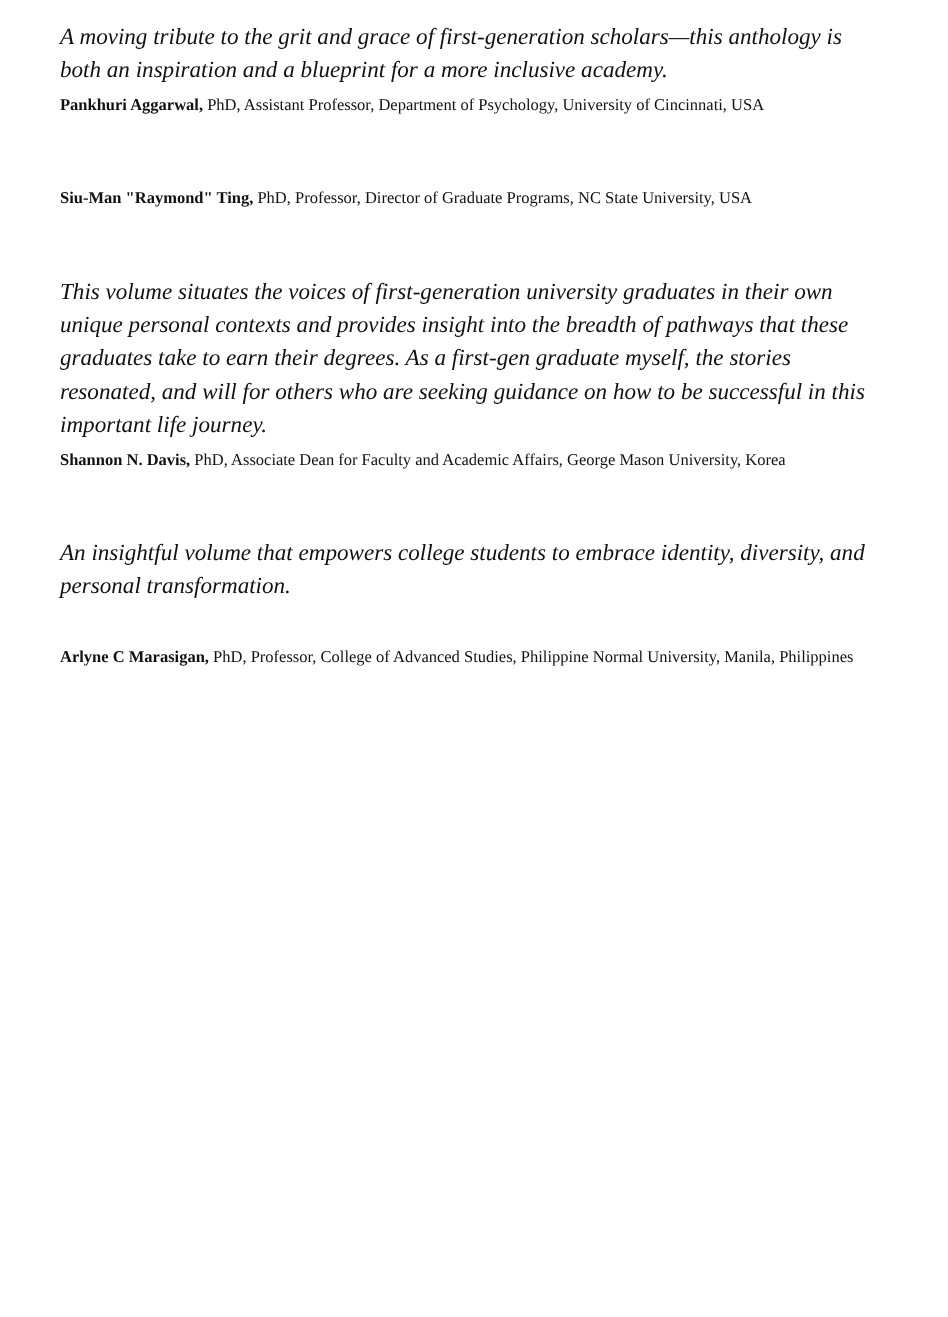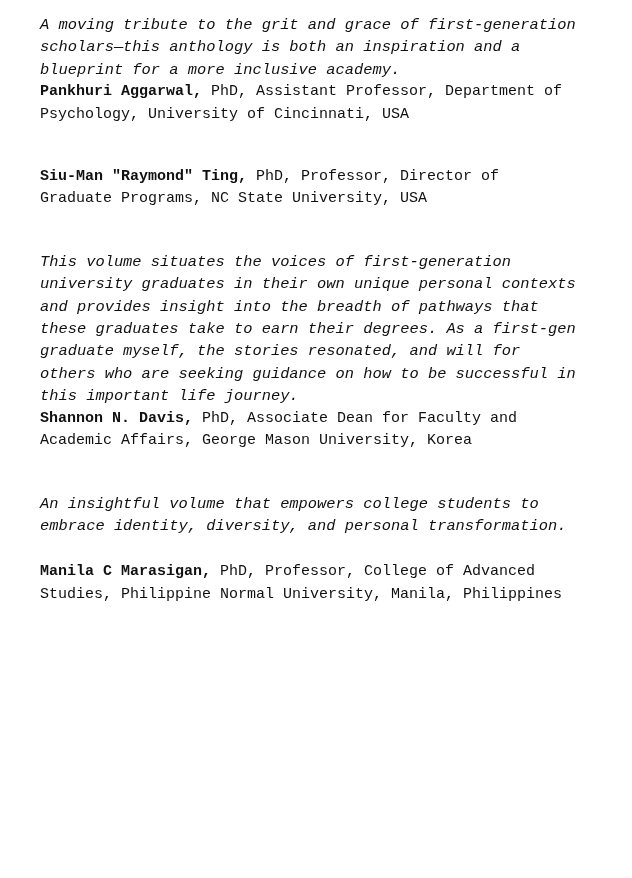--- a/index.html
+++ b/index.html
@@ -14,40 +14,39 @@
     font-family: "Liberation Serif", "DejaVu Serif", serif;
     color: #111111;
     overflow: hidden;
   }
   .page {
     box-sizing: border-box;
     width: 632px;
     height: 878px;
     background: #ffffff;
     padding: 14px 52px 0 40px;
-    font-family: Liberation Mono, monospace;
   }
   .endorsements {
     display: block;
   }
   .endorsement {
     margin: 0 0 24px 0;
   }
   .endorsement.gap-large {
     margin-bottom: 40px;
   }
   .quote {
     font-style: italic;
     font-size: 15.4px;
     line-height: 22.4px;
     margin: 0;
     text-align: left;
   }
   .attribution {
-    font-size: 15px;
+    font-size: 11px;
     line-height: 22.4px;
     margin: 0;
     text-align: left;
   }
   .attrib-name {
     font-weight: bold;
   }
   .attrib-rest {
     font-weight: normal;
   }
@@ -70,20 +69,20 @@
     <div class="endorsement gap-large">
       <p class="quote">This volume situates the voices of first-generation university graduates in their own unique personal contexts and provides insight into the breadth of pathways that these graduates take to earn their degrees. As a first-gen graduate myself, the stories resonated, and will for others who are seeking guidance on how to be successful in this important life journey.</p>
       <p class="attribution"><span class="attrib-name">Shannon N. Davis,</span><span class="attrib-rest"> PhD, Associate Dean for Faculty and Academic Affairs, George Mason University, Korea</span></p>
     </div>
 
     <div class="endorsement">
       <p class="quote">An insightful volume that empowers college students to embrace identity, diversity, and personal transformation.</p>
     </div>
 
     <div class="endorsement">
-      <p class="attribution"><span class="attrib-name">Manila C Marasigan,</span><span class="attrib-rest"> PhD, Professor, College of Advanced Studies, Philippine Normal University, Manila, Philippines</span></p>
+      <p class="attribution"><span class="attrib-name">Arlyne C Marasigan,</span><span class="attrib-rest"> PhD, Professor, College of Advanced Studies, Philippine Normal University, Manila, Philippines</span></p>
     </div>
 
     <div class="endorsement">
     </div>
 
   </div>
 </div>
 
 </body></html>

